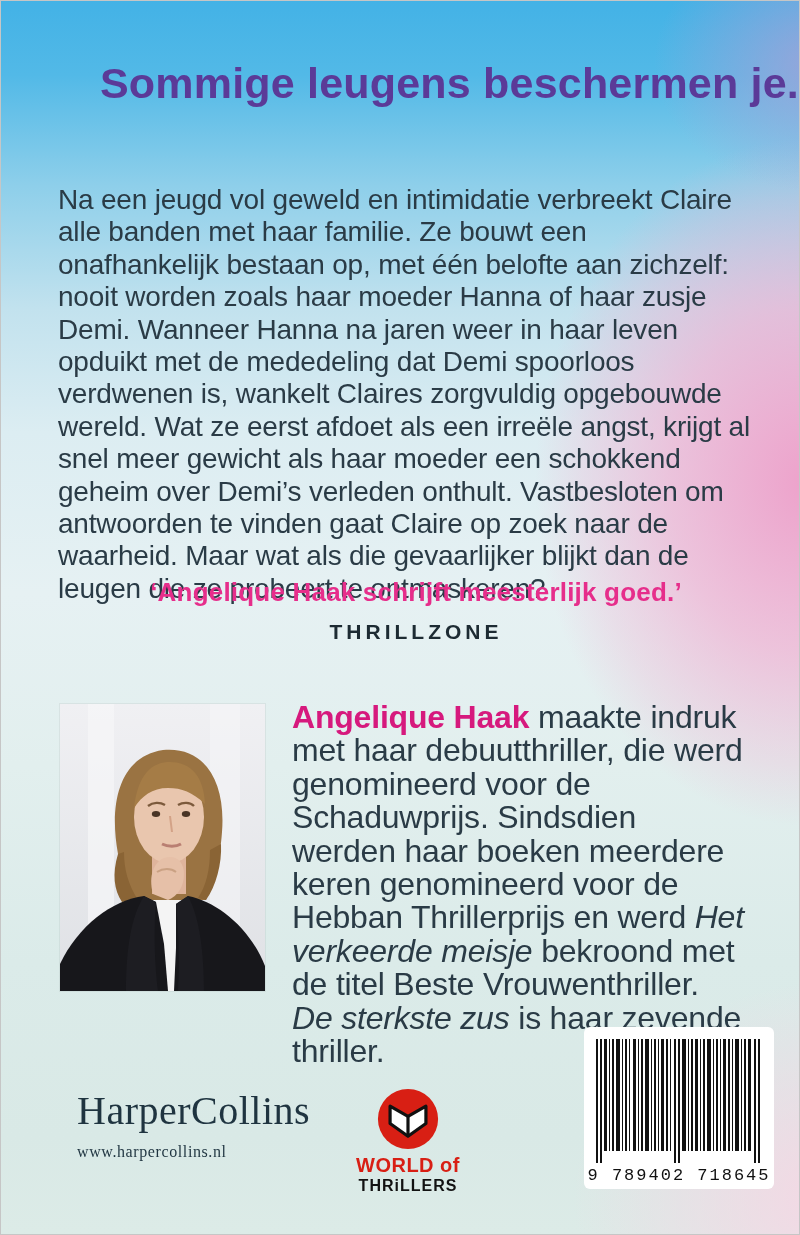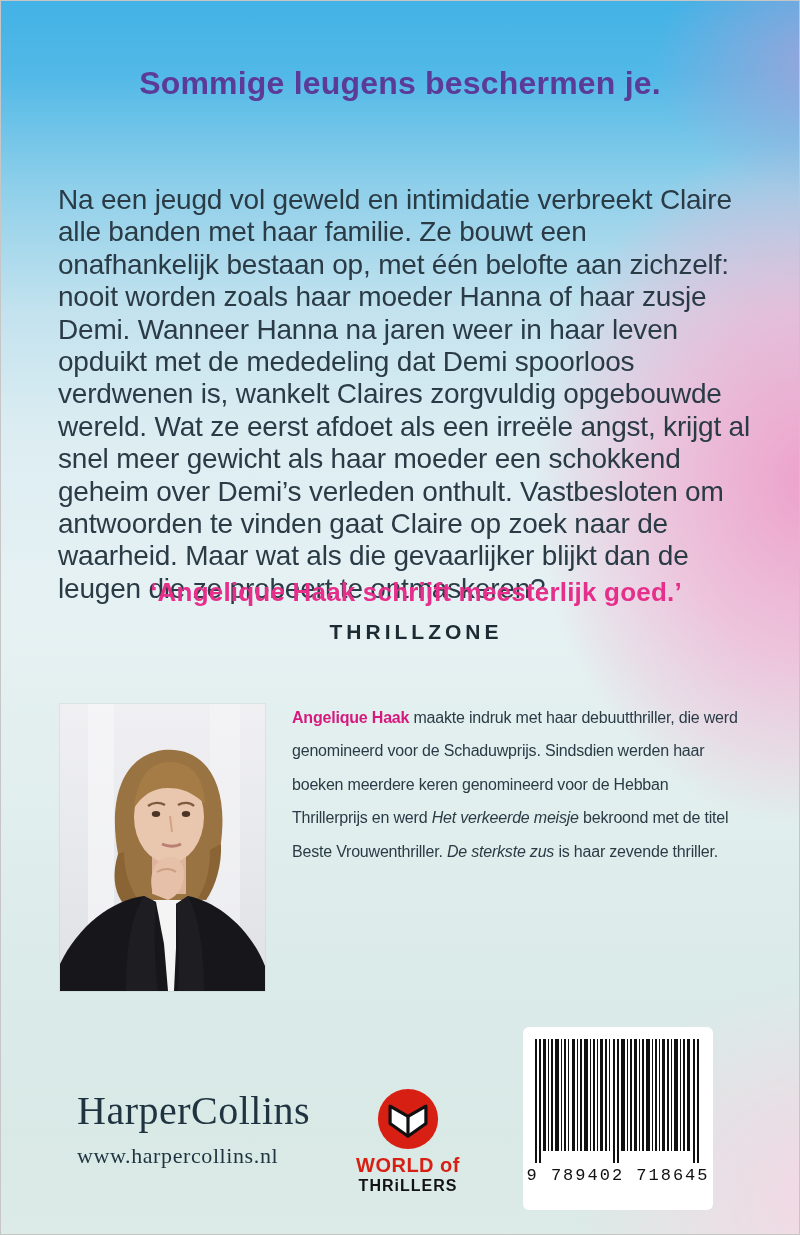--- a/index.html
+++ b/index.html
@@ -12,51 +12,51 @@
     position:relative;width:798px;height:1233px;overflow:hidden;
     border:1px solid #c6c6c6;
     background:
       radial-gradient(260px 200px at 103% 5%, rgba(178,158,214,0.75) 0%, rgba(178,158,214,0) 65%),
       radial-gradient(340px 430px at 101% 39%, rgba(238,158,201,0.95) 0%, rgba(240,176,210,0.7) 40%, rgba(240,178,210,0.28) 66%, rgba(240,178,210,0) 80%),
       radial-gradient(430px 350px at 105% 97%, rgba(246,214,228,0.95) 0%, rgba(246,214,228,0) 62%),
       linear-gradient(180deg,#43b2e6 0%, #52b9e7 6%, #8ecfea 15%, #c2e2ee 25%, #dcedf2 35%, #e6f1f3 48%, #e2efee 62%, #dbebe9 78%, #d9e9e6 92%, #dcebe7 100%);
   }
   .headline{
     position:absolute;top:60px;left:0;width:100%;
-    text-align:center;font-weight:bold;font-size:32px;line-height:45px;
+    text-align:right;font-weight:bold;font-size:43px;line-height:45px;
     color:#5b3a98;letter-spacing:0.2px;
   }
   .synopsis{
     position:absolute;top:183px;left:57px;width:692px;
     font-size:28px;line-height:32.4px;color:#2a3b46;
     letter-spacing:-0.2px;
   }
   .quote-block{position:absolute;top:576px;left:16px;width:100%;text-align:center;}
   .quote-text{color:#e62e8b;font-size:26px;font-weight:600;letter-spacing:0.2px;}
   .quote-source{margin-top:12px;color:#1d2b33;font-size:21px;font-weight:bold;letter-spacing:4px;}
   .author-photo{
     position:absolute;top:703px;left:59px;width:205px;height:287px;
     background:#e9e9ec;box-shadow:0 0 0 1px rgba(0,0,0,0.05);
   }
   .author-photo svg{display:block;}
   .bio{
     position:absolute;top:700px;left:291px;width:452px;
-    font-size:16px;line-height:33.4px;color:#2a3b46;letter-spacing:-0.2px;
+    font-size:32px;line-height:33.4px;color:#2a3b46;letter-spacing:-0.2px;
   }
   .bio .name{color:#d6197d;font-weight:bold;}
   .bio .booktitle{font-style:italic;}
   .publisher{position:absolute;left:60px;top:1086px;color:#1f3440;margin-left:16px;}
   .publisher .pub-name{font-family:"Liberation Serif", serif;font-size:40px;letter-spacing:0.5px;}
-  .publisher .pub-url{font-family:"Liberation Serif", serif;font-size:22px;margin-top:9px;letter-spacing:0.6px;}
+  .publisher .pub-url{font-family:"Liberation Serif", serif;font-size:16px;margin-top:9px;letter-spacing:0.6px;}
   .imprint{position:absolute;left:345px;top:1086px;width:124px;text-align:center;}
   .imprint .mark{display:block;margin:0 auto;}
   .imprint .l1{color:#d81f14;font-weight:800;font-size:20px;letter-spacing:0.5px;margin-top:3px;}
   .imprint .l2{color:#121212;font-weight:800;font-size:16px;letter-spacing:1px;margin-top:0px;}
   .barcode-box{
-    position:absolute;left:522px;top:1026px;width:190px;height:183px;
+    position:absolute;left:583px;top:1026px;width:190px;height:162px;
     background:#fff;border-radius:6px;
   }
   .barcode-box svg{display:block;margin:12px auto 0 auto;}
   .barcode-number{
     text-align:center;font-family:"Liberation Mono", monospace;
     font-size:17px;color:#111;letter-spacing:2px;margin-top:1px;
   }
 </style>
 </head>
 <body>

